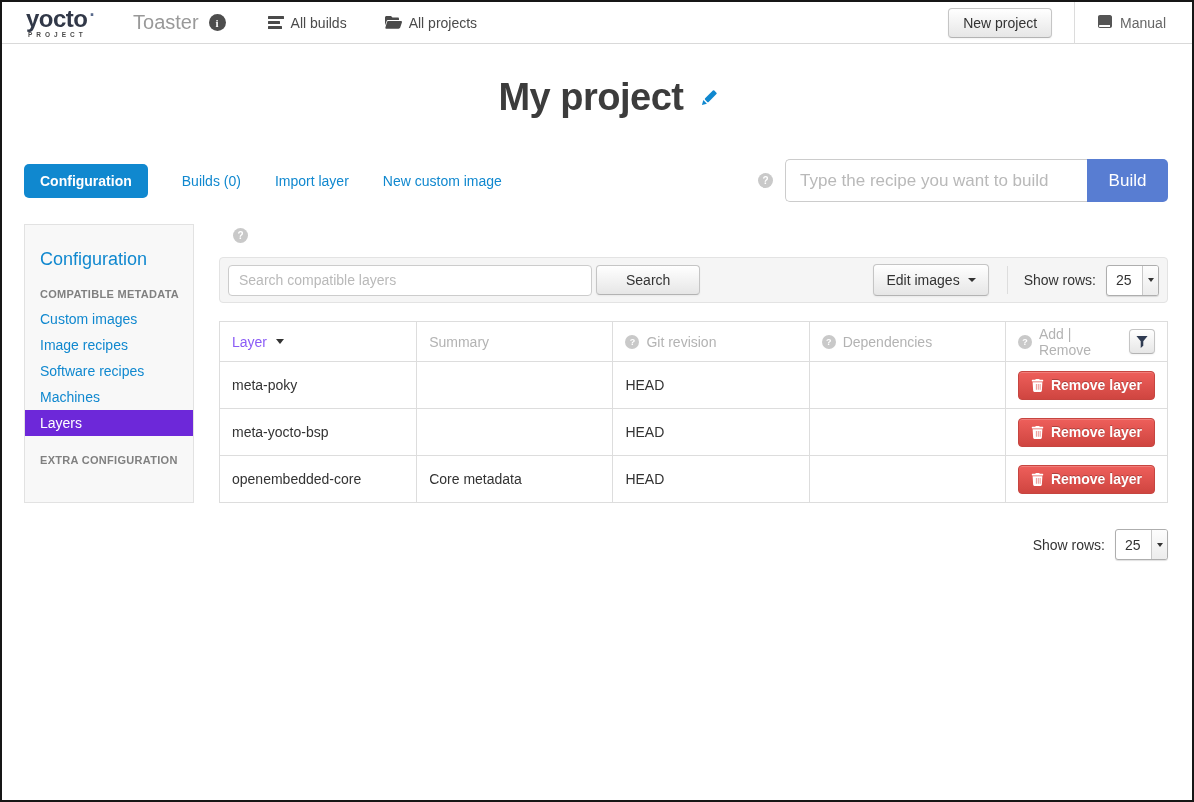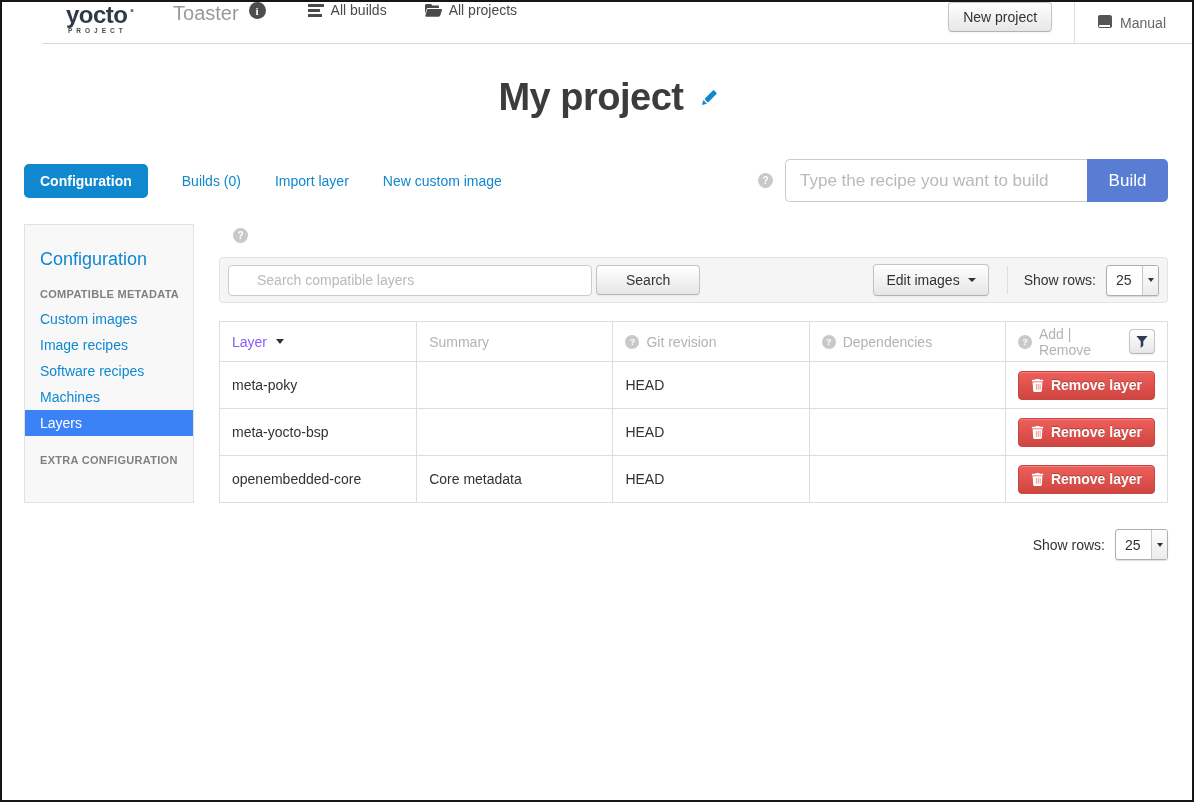--- a/index.html
+++ b/index.html
@@ -6,24 +6,23 @@
   html,body { background:#fff; }
   body {
     width: 1194px; height: 802px;
     border: 2px solid #161616;
     font-family: "Liberation Sans", "DejaVu Sans", sans-serif;
     color: #333; overflow: hidden; position: relative;
   }
 
   
   .navbar {
-    height: 42px; display: flex; align-items: flex-start;
+    height: 42px; display: flex; align-items: center;
     background: #fff; border-bottom: 1px solid #d9d9d9;
     padding-left: 24px;
-    margin-left: 40px;
   }
   .brand { display: flex; flex-direction: column; line-height: 1; cursor: pointer; }
   .brand-top { font-size: 24px; font-weight: bold; color: #313848; letter-spacing: -0.5px; }
   .brand-dot { color: #5a6b8c; font-size: 18px; vertical-align: 6px; margin-left: 2px; }
   .brand-sub { font-size: 6.5px; letter-spacing: 4px; color: #4a4a4a; font-weight: bold; margin-top: 1px; margin-left: 2px; }
   .app-title { color: #999; font-size: 20px; margin-left: 38px; }
   .info-icon {
     width: 17px; height: 17px; border-radius: 50%; background: #4d4d4d;
     color: #fff; font-size: 11px; font-weight: bold; font-family: "Liberation Serif", serif;
     display: inline-flex; align-items: center; justify-content: center;
@@ -81,36 +80,36 @@
   .content { display: flex; margin: 22px 24px 0 22px; align-items: flex-start; }
 
   
   .sidebar {
     width: 170px; flex: none; background: #f8f8f8;
     border: 1px solid #e2e2e2; padding: 24px 0 30px;
   }
   .side-title { color: #1088cf; font-size: 18px; margin: 0 0 10px 15px; cursor: pointer; }
   .side-heading { font-size: 11px; font-weight: bold; color: #808080; letter-spacing: 0.3px; margin: 18px 0 6px 15px; }
   .side-link { display: block; font-size: 14px; color: #1088cf; padding: 5px 0 5px 15px; cursor: pointer; }
-  .side-link.selected { background: #3b82f6; color: #fff; }
+  .side-link.selected { background: #6d28d9; color: #fff; }
 
   
   .main { flex: 1; margin-left: 25px; }
   .main-heading-row { display: flex; align-items: center; margin: 4px 0 14px; }
   .main-heading { font-size: 27px; font-weight: bold; color: #333; letter-spacing: -0.3px; }
   .main-heading-row .qmark { margin-left: 14px; }
 
   
   .well {
     background: #f5f5f5; border: 1px solid #e3e3e3; border-radius: 4px;
     display: flex; align-items: center; padding: 7px 8px; height: 46px;
   }
   .search-input {
     width: 364px; height: 31px; border: 1px solid #ccc; border-radius: 4px;
-    padding: 0 28px; font-size: 14px; font-family: inherit; color: #333; outline: none;
+    padding: 0 10px; font-size: 14px; font-family: inherit; color: #333; outline: none;
   }
   .search-input::placeholder { color: #b9b9b9; }
   .btn-search { margin-left: 4px; padding: 6px 29px; }
   .well-spacer { flex: 1; }
   .btn-editcols { display: flex; align-items: center; gap: 8px; padding: 7px 12px; }
   .caret-down {
     width: 0; height: 0; border-left: 4px solid transparent; border-right: 4px solid transparent;
     border-top: 4px solid #333; display: inline-block;
   }
   .well-divider { width: 1px; height: 28px; background: #ddd; margin: 0 16px 0 18px; }

